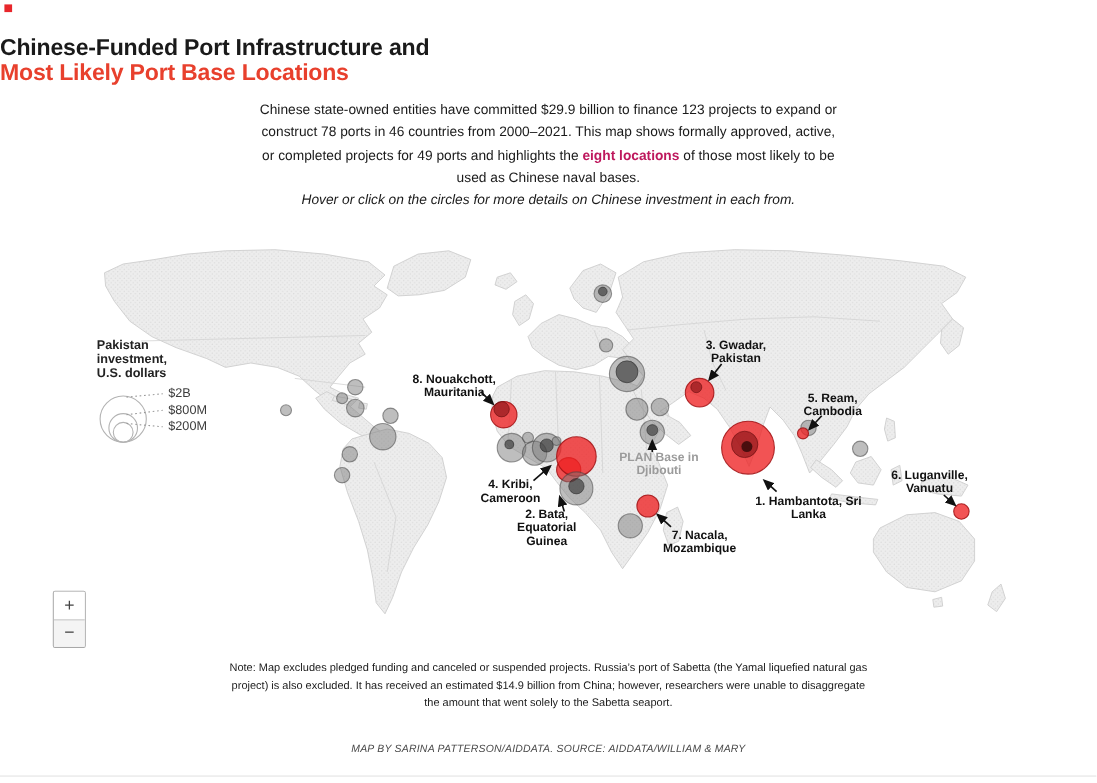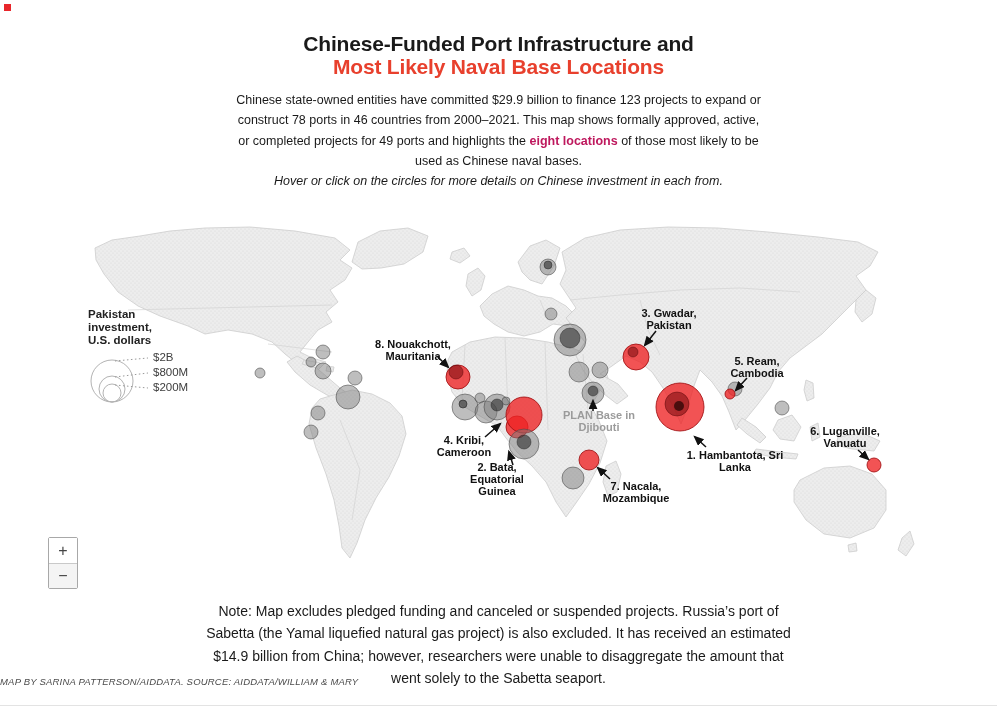--- a/index.html
+++ b/index.html
@@ -1,51 +1,51 @@
 <!DOCTYPE html>
 <html><head>
 <meta charset="utf-8">
 <style>
   html,body{margin:0;padding:0;background:#fff;}
   body{font-family:"Liberation Sans",sans-serif;color:#111;}
   .page{position:relative;width:997px;height:712px;overflow:hidden;background:#fff;}
   .corner-dot{position:absolute;left:4px;top:4px;width:7px;height:7px;background:#e8262b;}
-  .header{position:absolute;top:32px;left:0;width:100%;text-align:center;}
+  .header{position:absolute;top:32px;left:0;width:100%;}
   .title{font-size:21px;font-weight:bold;line-height:23px;letter-spacing:-0.2px;color:#1a1a1a;}
   .title .line2{color:#e8402d;}
   .intro{position:absolute;top:90px;left:50%;transform:translateX(-50%);width:530px;
          font-size:12.5px;line-height:1.62;text-align:center;color:#1a1a1a;}
   .intro b{font-weight:normal;}
   .intro .hl{color:#be185d;font-weight:bold;}
   .hover-note{font-style:italic;}
   #map-svg{position:absolute;left:0;top:0;width:997px;height:712px;}
   .legend-title{position:absolute;left:88px;top:308px;font-size:11.5px;font-weight:bold;
                 line-height:13px;color:#222;white-space:pre-line;}
   .zoomctl{position:absolute;left:48px;top:537px;width:30px;border:1px solid #a8a8a8;
            border-radius:2px;background:#fff;box-sizing:border-box;}
   .zoomctl button{display:block;width:100%;height:25px;border:none;background:#fff;
                   font-size:16px;line-height:14px;color:#444;cursor:pointer;padding:0;}
   .zoomctl button + button{border-top:1px solid #c9c9c9;background:#f4f4f4;}
   .note{position:absolute;top:600px;left:50%;transform:translateX(-50%);width:585px;
-        font-size:14px;line-height:1.6;text-align:center;color:#1a1a1a;}
-  .attribution{position:absolute;top:676px;left:0;width:100%;text-align:left;
+        font-size:10px;line-height:1.6;text-align:center;color:#1a1a1a;}
+  .attribution{position:absolute;top:676px;left:0;width:100%;text-align:center;
                font-size:9.5px;font-style:italic;color:#4a4a4a;letter-spacing:0.2px;}
   .bottom-rule{position:absolute;left:0;bottom:6px;width:100%;height:1px;background:#e3e3e3;}
 </style>
 </head>
 <body>
 
 <div class="page">
 
   <div class="corner-dot"></div>
 
   <div class="header">
     <div class="title">
       <div class="line1">Chinese-Funded Port Infrastructure and</div>
-      <div class="line2">Most Likely Naval Base Locations</div>
+      <div class="line2">Most Likely Port Base Locations</div>
     </div>
   </div>
 
   <div class="intro">
     <span>Chinese state-owned entities have committed </span><b>$29.9 billion</b><span> to finance 123 projects to expand or construct 78 ports in 46 countries from 2000–2021. This map shows formally approved, active, or completed projects for </span><b>49 ports</b><span> and highlights the </span><span class="hl">eight locations</span><span> of those most likely to be used as Chinese naval bases.</span>
     <div class="hover-note">Hover or click on the circles for more details on Chinese investment in each from.</div>
   </div>
 
   <svg id="map-svg" viewBox="0 0 997 712" xmlns="http://www.w3.org/2000/svg">
     <defs>

